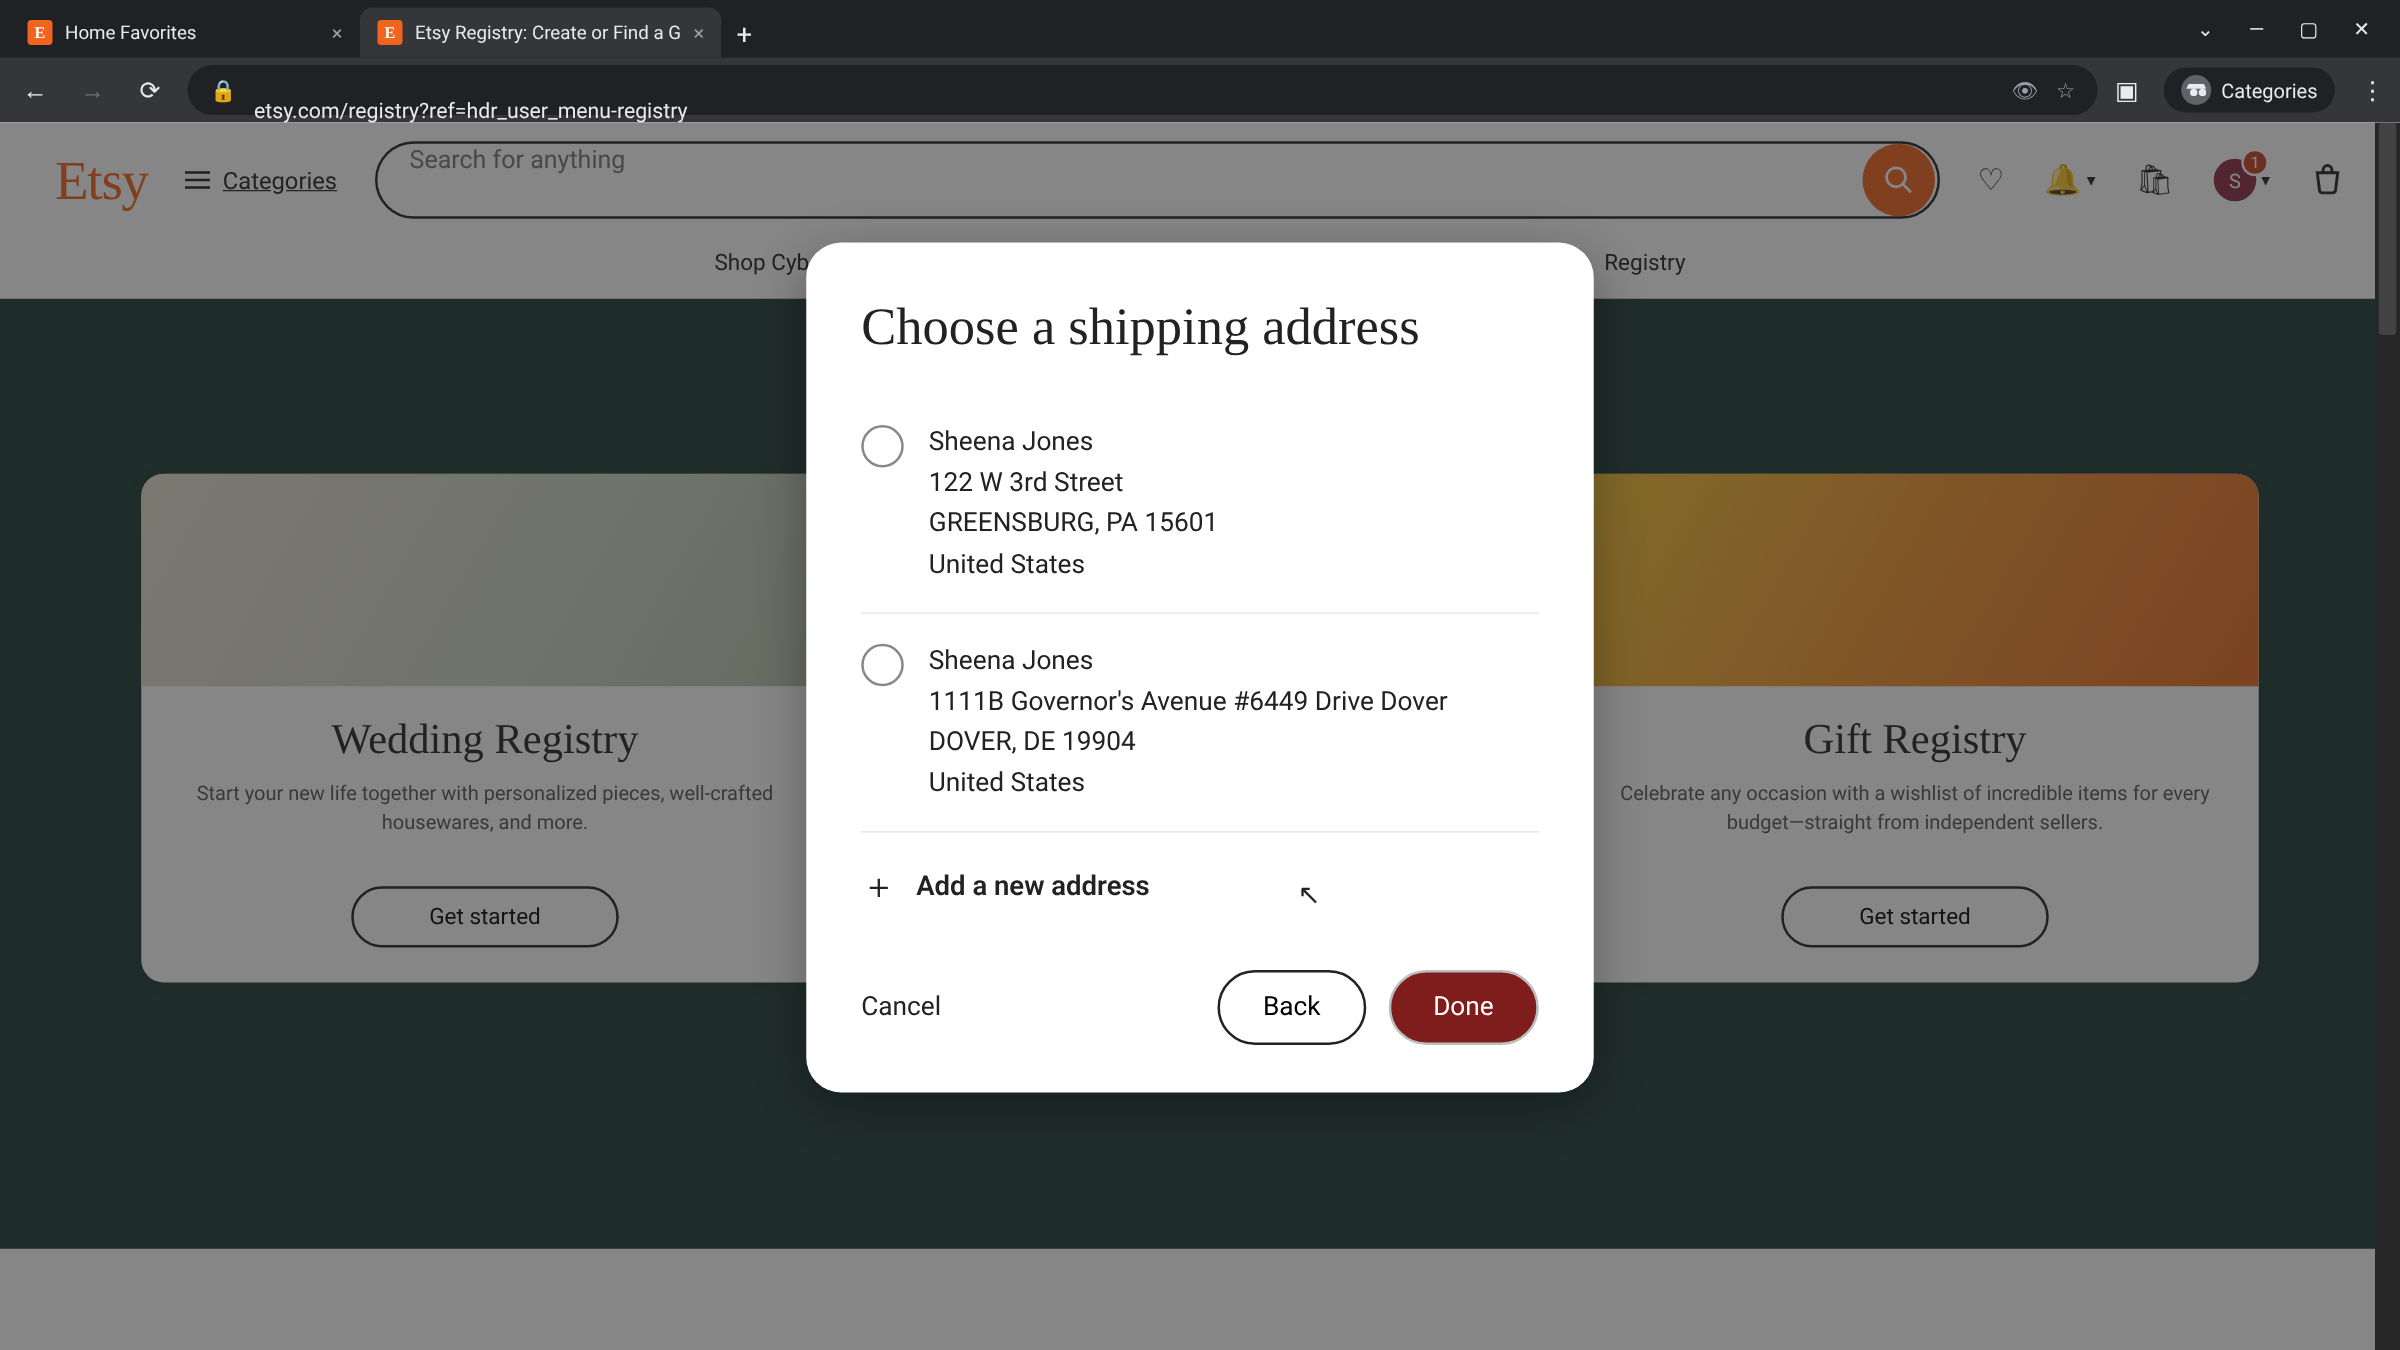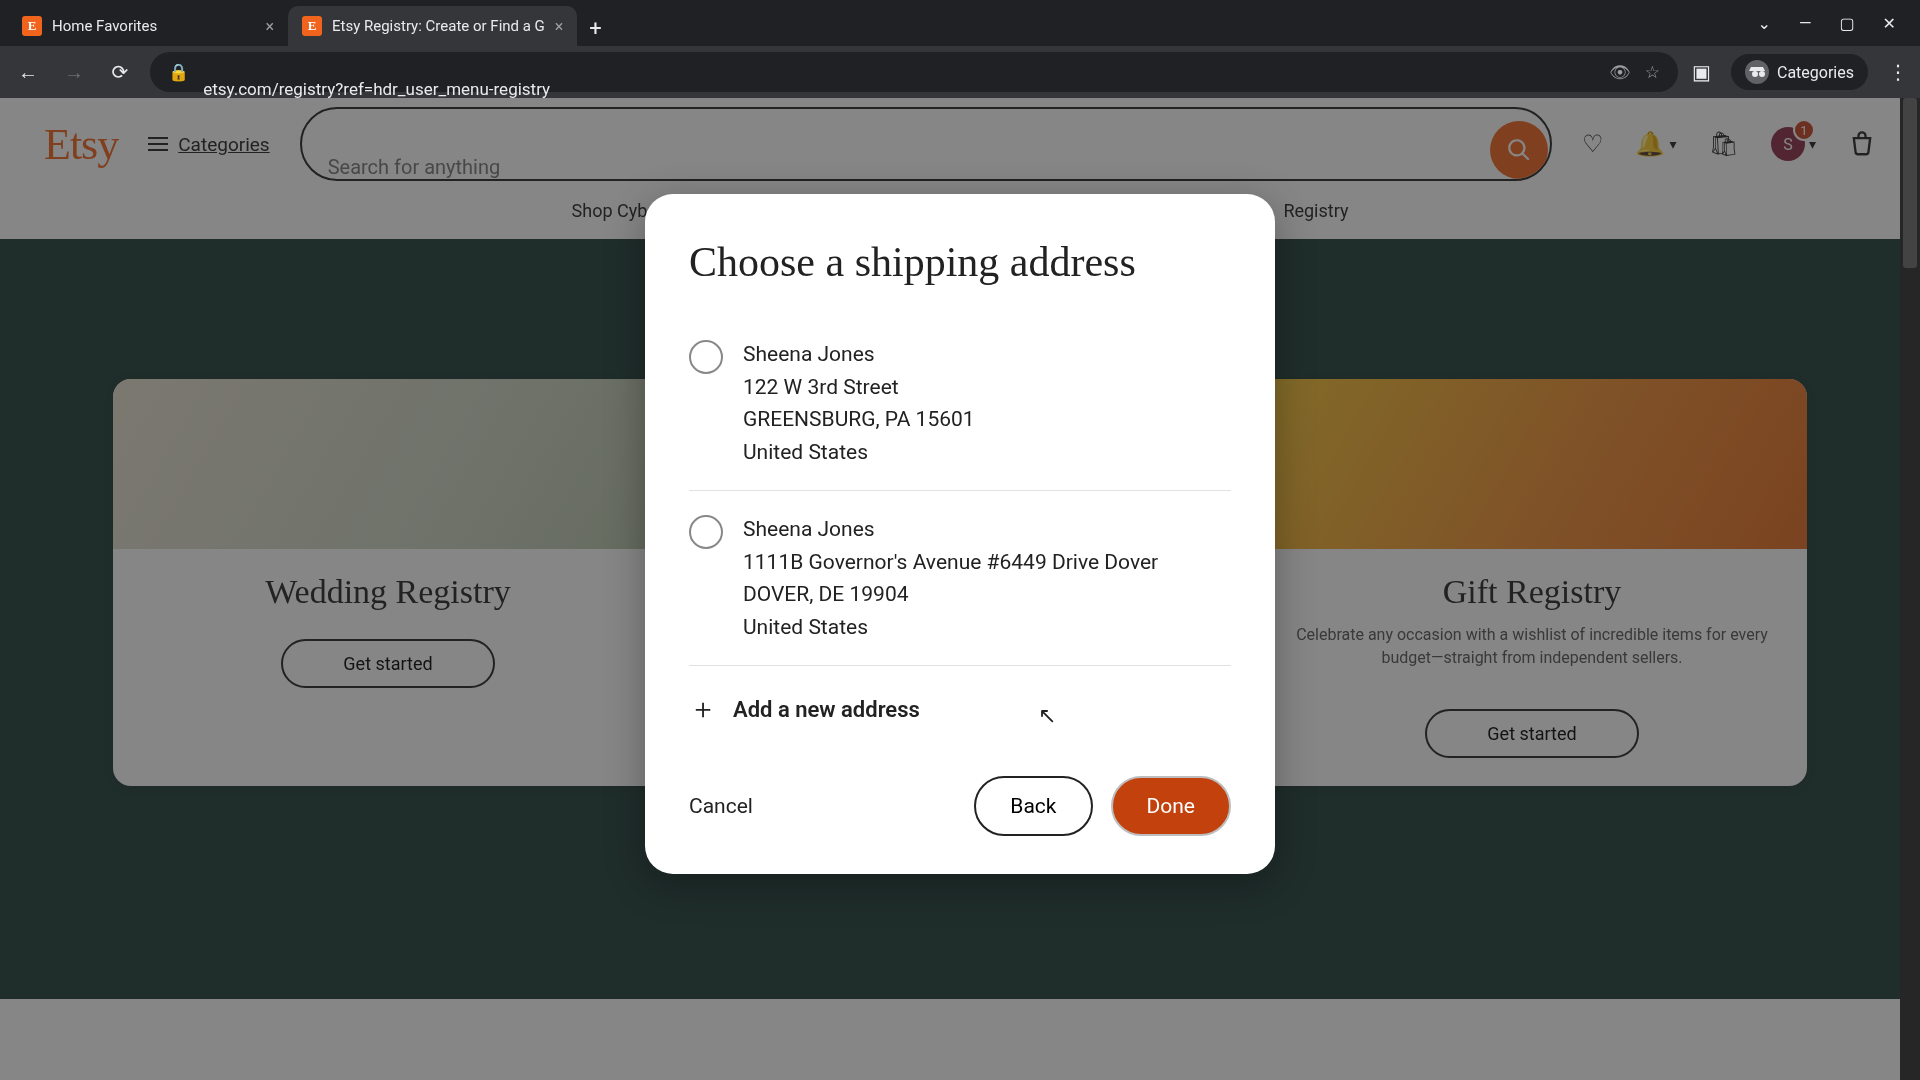--- a/index.html
+++ b/index.html
@@ -27,21 +27,21 @@
 .incognito-pill { display:flex; align-items:center; gap:8px; background:#202124; border-radius:20px; padding:6px 14px; font-size:16px; }
 .incog-icon { width:24px; height:24px; border-radius:50%; background:#5f6368; display:flex; align-items:center; justify-content:center; }
 
 
 .page { position:relative; width:1920px; height:982px; background:#fff; overflow:hidden; }
 .etsy-header { display:flex; align-items:center; height:92px; padding:0 44px; gap:30px; }
 .etsy-logo { font-family:Georgia,'Times New Roman',serif; font-size:44px; color:#f1641e; font-weight:500; letter-spacing:-1px; }
 .categories { display:flex; align-items:center; gap:10px; font-size:19px; color:#222; cursor:pointer;text-decoration:underline; }
 .hamburger { display:inline-block; width:20px; }
 .hamburger span{ display:block; height:2px; background:#222; margin:4px 0; }
-.search-wrap { flex:1; display:flex; align-items:flex-end; border:2px solid #222; border-radius:40px; height:74px; overflow:hidden; }
+.search-wrap { flex:1; display:flex; align-items:flex-start; border:2px solid #222; border-radius:40px; height:62px; overflow:hidden; }
 .search-wrap input { flex:1; border:none; outline:none; font-size:20px; padding:0 26px; background:transparent; color:#595959; }
 .search-btn { width:58px; height:58px; border-radius:50%; background:#f1641e; display:flex; align-items:center; justify-content:center; margin-right:2px; cursor:pointer; }
 .search-btn svg { fill:#fff; }
 .header-icons { display:flex; align-items:center; gap:32px; font-size:24px; color:#222; }
 .header-icons .icon-btn { position:relative; cursor:pointer; display:flex; align-items:center; gap:4px; }
 .avatar-btn { width:34px; height:34px; border-radius:50%; background:#8a2846; color:#fff; display:flex; align-items:center; justify-content:center; font-size:16px; position:relative;}
 .avatar-badge { position:absolute; top:-8px; right:-10px; background:#c73e1d; color:#fff; border-radius:50%; width:22px; height:22px; font-size:13px; display:flex; align-items:center; justify-content:center; border:2px solid #fff;}
 .nav-row { display:flex; justify-content:center; gap:60px; font-size:18px; color:#222; padding:10px 0 18px; }
 .nav-row span { cursor:pointer; }
 
@@ -61,21 +61,21 @@
 .modal { margin-top:96px; width:630px; background:#fff; border-radius:28px; padding:44px 44px 38px; box-shadow:0 10px 40px rgba(0,0,0,.3); }
 .modal h1 { font-family:Georgia,serif; font-weight:400; font-size:42px; color:#222; margin-bottom:30px; }
 .addr { display:flex; gap:20px; padding:22px 0; border-bottom:1px solid #e1e1e1; cursor:pointer; }
 .radio { width:34px; height:34px; border:2px solid #888; border-radius:50%; flex-shrink:0; margin-top:2px; }
 .addr-text { font-size:21px; color:#222; line-height:1.55; }
 .add-row { display:flex; align-items:center; gap:16px; padding:24px 0 8px; font-size:22px; font-weight:600; color:#222; cursor:pointer; }
 .plus { font-size:28px; font-weight:400; }
 .modal-actions { display:flex; align-items:center; gap:18px; margin-top:40px; }
 .cancel-link { font-size:21px; color:#222; cursor:pointer; margin-right:auto; }
 .pill-btn { padding:16px 34px; border-radius:36px; font-size:21px; cursor:pointer; border:2px solid #222; background:#fff; }
-.pill-btn.done { background:#c2410c; color:#fff; border-color:#bdbdbd; }
+.pill-btn.done { background:#7f1d1d; color:#fff; border-color:#bdbdbd; }
 
 .cursor { position:absolute; left:1038px; top:605px; font-size:22px; color:#222; pointer-events:none; }
 
 
 .vscroll { position:absolute; right:0; top:0; width:20px; height:100%; background:#2b2b2b; }
 .vscroll .thumb { position:absolute; left:3px; top:0; width:14px; height:170px; background:#6a6a6a; border-radius:3px; }
 </style>
 </head>
 <body>
 
@@ -169,20 +169,21 @@
     <span>Fashion Finds</span>
     <span>Gift Guides</span>
     <span>Registry</span>
   </div>
 
   <div class="hero">
     <div class="cards-row">
       <div class="reg-card w">
         <div class="img"></div>
         <h2>Wedding Registry</h2>
+        <p>Start your new life together with personalized pieces, well-crafted housewares, and more.</p>
         <button class="get-started">Get started</button>
       </div>
       <div class="reg-card b">
         <div class="img"></div>
         <h2>Baby Registry</h2>
         <p>Welcome your little one with custom pieces, hand-knit toys, and daily essentials made by independent sellers.</p>
         <button class="get-started">Get started</button>
       </div>
       <div class="reg-card g">
         <div class="img"></div>

